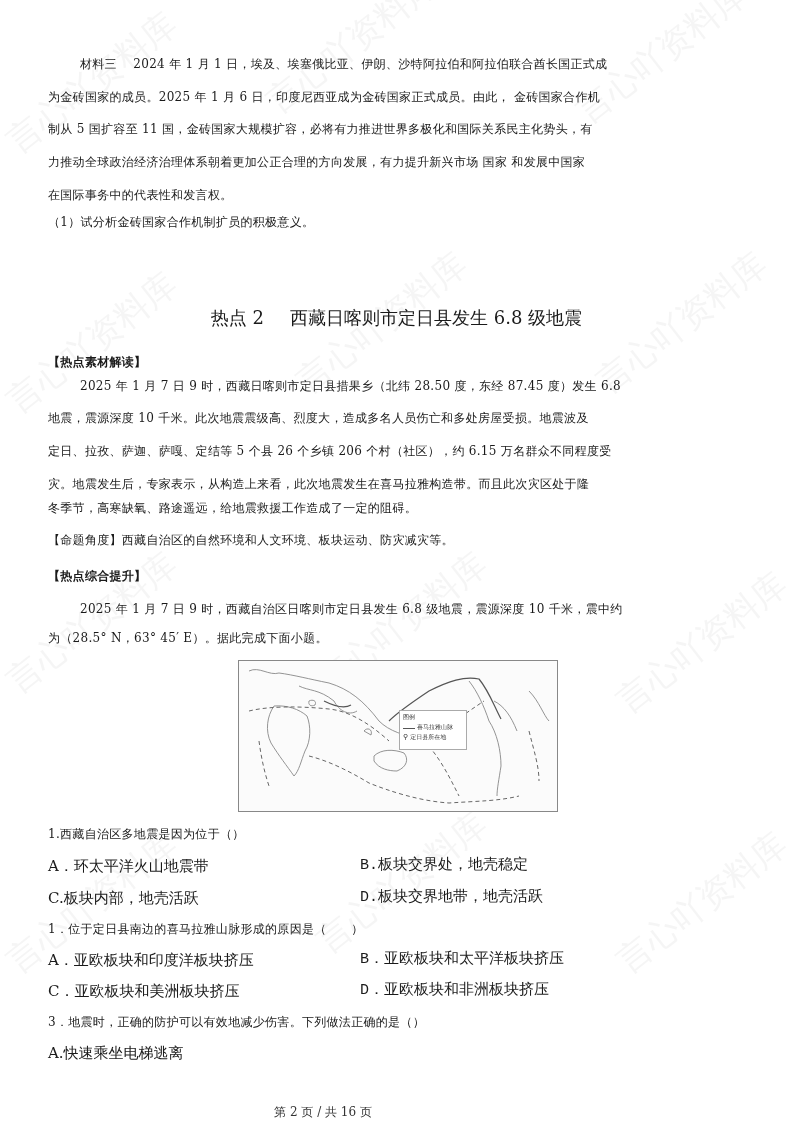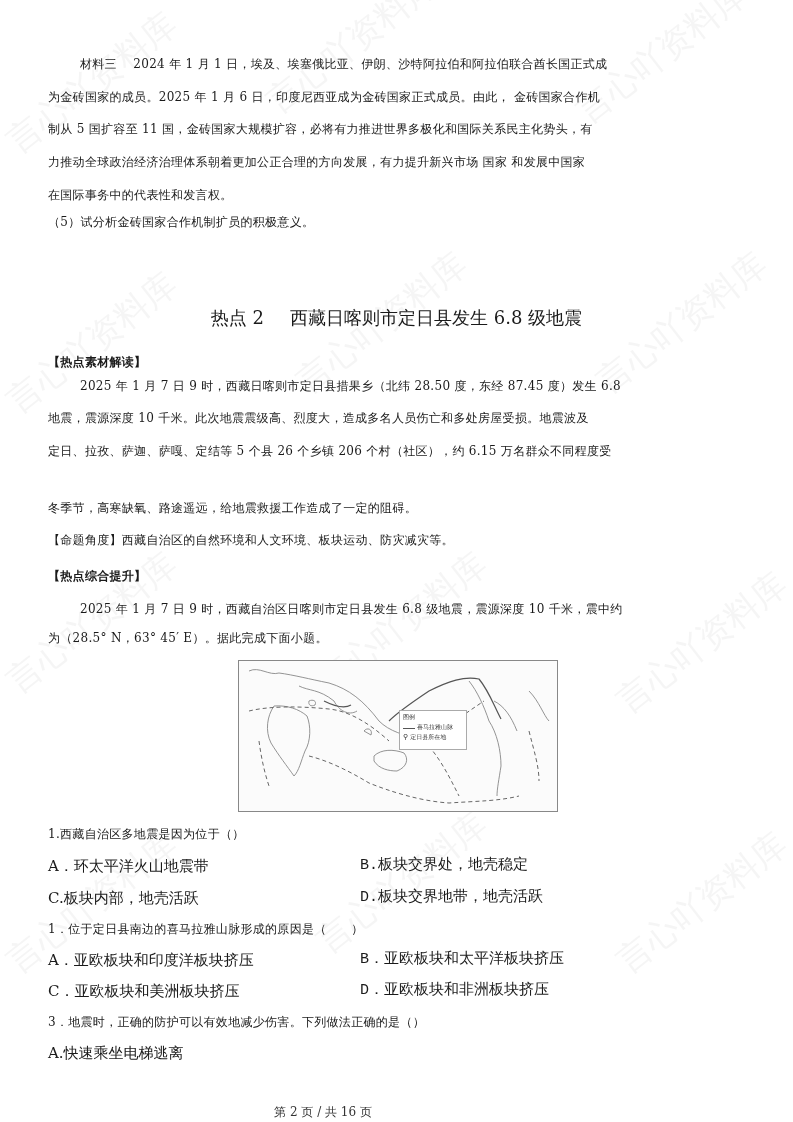--- a/index.html
+++ b/index.html
@@ -66,30 +66,31 @@
   <div class="wm" style="left:600px;top:620px;">言心吖资料库</div>
   <div class="wm" style="left:-10px;top:880px;">言心吖资料库</div>
   <div class="wm" style="left:300px;top:860px;">言心吖资料库</div>
   <div class="wm" style="left:600px;top:880px;">言心吖资料库</div>
 
   <div class="line indent" style="top:54px;">材料三　 2024 年 1 月 1 日，埃及、埃塞俄比亚、伊朗、沙特阿拉伯和阿拉伯联合酋长国正式成</div>
   <div class="line" style="top:87px;">为金砖国家的成员。2025 年 1 月 6 日，印度尼西亚成为金砖国家正式成员。由此， 金砖国家合作机</div>
   <div class="line" style="top:119px;">制从 5 国扩容至 11 国，金砖国家大规模扩容，必将有力推进世界多极化和国际关系民主化势头，有</div>
   <div class="line" style="top:152px;">力推动全球政治经济治理体系朝着更加公正合理的方向发展，有力提升新兴市场 国家 和发展中国家</div>
   <div class="line" style="top:185px;">在国际事务中的代表性和发言权。</div>
-  <div class="line" style="top:212px;">（5）试分析金砖国家合作机制扩员的积极意义。</div>
+  <div class="line" style="top:212px;">（1）试分析金砖国家合作机制扩员的积极意义。</div>
 
   <div class="title">
     <span>热点 2</span><span class="gap"></span><span>西藏日喀则市定日县发生 6.8 级地震</span>
   </div>
 
   <div class="line bold" style="top:344px;margin-top:8px;">【热点素材解读】</div>
   <div class="line indent" style="top:376px;">2025 年 1 月 7 日 9 时，西藏日喀则市定日县措果乡（北纬 28.50 度，东经 87.45 度）发生 6.8</div>
   <div class="line" style="top:408px;">地震，震源深度 10 千米。此次地震震级高、烈度大，造成多名人员伤亡和多处房屋受损。地震波及</div>
   <div class="line" style="top:441px;">定日、拉孜、萨迦、萨嘎、定结等 5 个县 26 个乡镇 206 个村（社区），约 6.15 万名群众不同程度受</div>
+  <div class="line" style="top:474px;">灾。地震发生后，专家表示，从构造上来看，此次地震发生在喜马拉雅构造带。而且此次灾区处于隆</div>
   <div class="line" style="top:498px;">冬季节，高寒缺氧、路途遥远，给地震救援工作造成了一定的阻碍。</div>
   <div class="line" style="top:530px;">【命题角度】西藏自治区的自然环境和人文环境、板块运动、防灾减灾等。</div>
 
   <div class="line bold" style="top:566px;">【热点综合提升】</div>
   <div class="line indent" style="top:599px;">2025 年 1 月 7 日 9 时，西藏自治区日喀则市定日县发生 6.8 级地震，震源深度 10 千米，震中约</div>
   <div class="line" style="top:628px;">为（28.5° N，63° 45′ E）。据此完成下面小题。</div>
 
   <div class="map">
     <svg viewBox="0 0 318 150">
       <g fill="none" stroke="#888" stroke-width="0.9">

